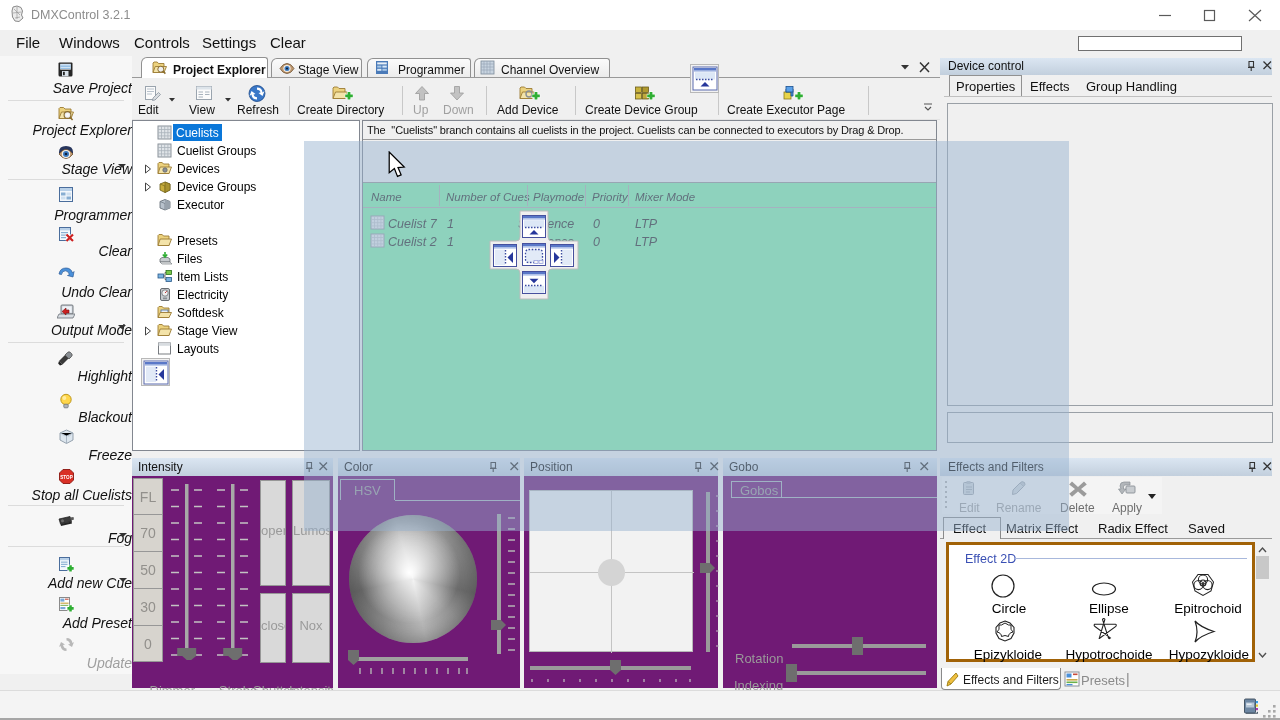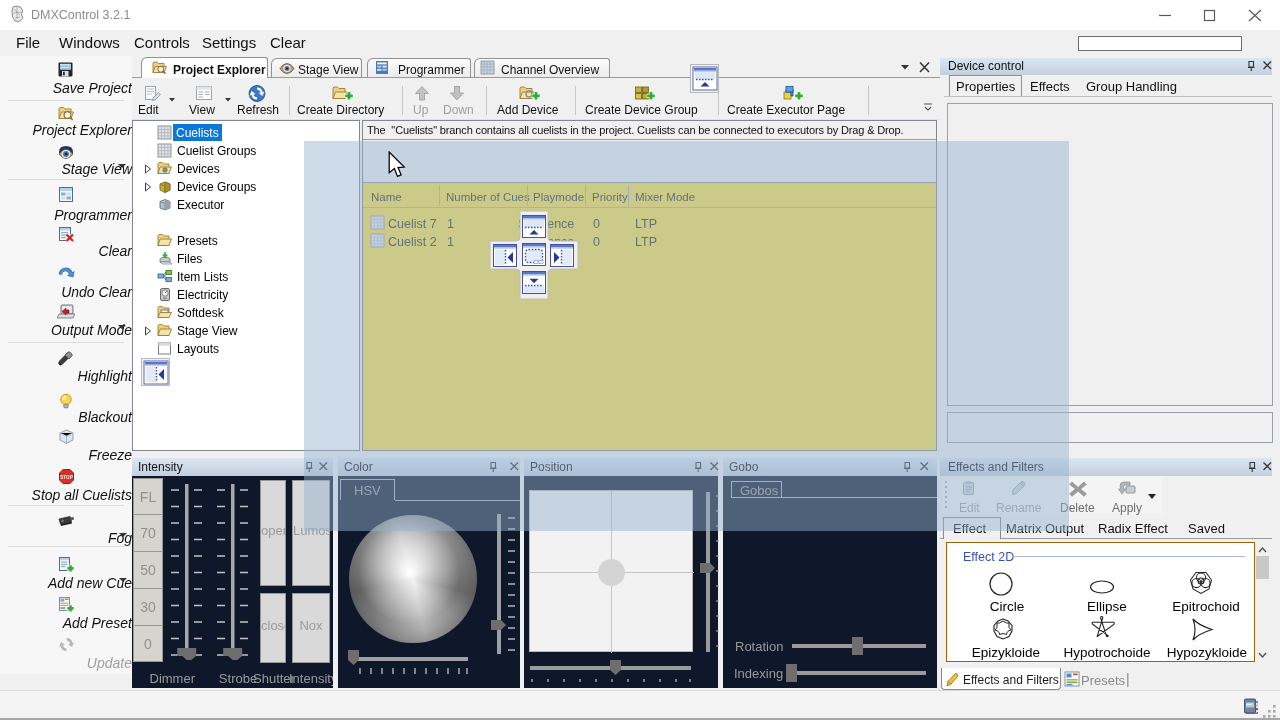--- a/index.html
+++ b/index.html
@@ -32,32 +32,32 @@
   .tb-lbl.dis { color:#a0a0a0; }
   .tb-sep { position:absolute; top:4px; width:1px; height:29px; background:#c8c8c8; }
   
   #treepanel { left:132px; top:120px; width:228px; height:331px; background:#fff; border:1px solid #828790; }
   .tree-row { position:absolute; left:0; width:226px; height:18px; font-size:12px; color:#000; }
   .tree-row .txt { position:absolute; left:44px; top:2px; }
   .tree-sel { position:absolute; left:40px; top:0px; height:17px; background:#0a77d9; color:#fff; font-size:12px; padding:2px 3px 0 3px; }
   
   #docpanel { left:362px; top:120px; width:575px; height:331px; background:#f0f0f0; border:1px solid #828790; }
   #infobar { position:absolute; left:0px; top:0px; width:573px; height:19px; background:#f0f0f0; border-bottom:1px solid #9a9a9a; font-size:11px; letter-spacing:-0.14px; color:#111; white-space:nowrap; overflow:hidden; }
-  #cuetable { position:absolute; left:0px; top:61px; width:573px; height:268px; background:#fde047; border-top:1px solid #9a9a9a; }
+  #cuetable { position:absolute; left:0px; top:61px; width:573px; height:268px; background:#86efac; border-top:1px solid #9a9a9a;font-style:italic; }
   .th { position:absolute; top:8px; font-size:11.5px; color:#333; }
   .thsep { position:absolute; top:2px; width:1px; height:21px; background:#b3b3b3; }
   .tcell { position:absolute; font-size:12.5px; color:#333; }
   
-  .panel { position:absolute; background:#0f172a; }
+  .panel { position:absolute; background:#701a75; }
   .ptitle { position:absolute; left:0; top:0; width:100%; height:18px; background:linear-gradient(#dbe6f2,#c2cfdd); font-size:12px; color:#111; }
   .ptitle .t { position:absolute; left:6px; top:2px; }
   .pin-ico, .x-ico { position:absolute; top:3px; }
   .gbox-lbl { position:absolute; font-size:13px; color:#9a9a9a; }
   .btn { position:absolute; background:#d9d9d9; border:1px solid #979797; color:#9a9a9a; overflow:hidden; text-align:center; }
-  .lbl-gray { position:absolute; font-size:13px; color:#9a9a9a; }
+  .lbl-gray { position:absolute; font-size:13px; color:#9a9a9a;margin-top:12px; }
   
   #devctl { left:940px; top:56px; width:332px; height:395px; background:#f0f0f0; }
   #effpanel { left:940px; top:455px; width:332px; height:236px; background:#f0f0f0; }
   .vtab { position:absolute; font-size:13px; color:#111; z-index:3; }
   
   #statusbar { left:0; top:690px; width:1280px; height:30px; background:#f4f4f4; border-top:1px solid #dcdcdc; border-bottom:2px solid #a6a6a6; }
   
   #dockoverlay { left:304px; top:141px; width:765px; height:390px; background:rgba(150,178,207,0.48); z-index:20; }
   .dockind { z-index:30; }
   #cursor { z-index:40; }
@@ -702,26 +702,26 @@
     <path d="M2 6 Q2 2 6 2 L12 2 L12 5 L7 5 Q5.5 5 5.5 7 L5.5 9 L8 9 L4 14 L0.5 9 L3 9 Z" fill="#b2b6ba" stroke="#8a9096" stroke-width="0.7"></path>
     <rect x="8" y="6" width="9" height="7" rx="1" fill="#c8ccd0" stroke="#8a9096" stroke-width="0.9"></rect>
   </svg>
   <div class="tb-lbl" style="left:172px;top:46px;position:absolute;color:#6e6e6e">Apply</div>
   <svg class="abs" style="left:207px;top:38px" width="10" height="7" viewBox="0 0 10 7">
       <path d="M1 1 L9 1 L5 6 Z" fill="#222"></path>
     </svg>
 
   <div class="abs" style="left:3px;top:62px;width:58px;height:22px;background:#f0f0f0;border:1px solid #8a8a8a;border-bottom:none;z-index:2"></div>
   <div class="vtab" style="left:13px;top:66px">Effect</div>
-  <div class="vtab" style="left:66px;top:66px">Matrix Output</div>
+  <div class="vtab" style="left:66px;top:66px">Matrix Effect</div>
   <div class="vtab" style="left:158px;top:66px">Radix Effect</div>
   <div class="vtab" style="left:248px;top:66px">Saved</div>
   <div class="abs" style="left:0px;top:83px;width:332px;height:1px;background:#9a9a9a"></div>
 
-  <div class="abs" style="left:6px;top:87px;width:309px;height:120px;background:#fff;border:1px solid #a16207">
+  <div class="abs" style="left:6px;top:87px;width:309px;height:120px;background:#fff;border:3px solid #a16207">
     <div class="abs" style="left:16px;top:7px;font-size:12.5px;color:#3a50b4">Effect 2D</div>
     <div class="abs" style="left:66px;top:13px;width:232px;height:1px;background:#a8b8dc"></div>
     <svg class="abs" style="left:41px;top:28px" width="26" height="26" viewBox="0 0 26 26">
         <circle cx="13" cy="13" r="11" fill="none" stroke="#222" stroke-width="1.2"></circle>
       </svg>
     <svg class="abs" style="left:142px;top:36px" width="26" height="16" viewBox="0 0 26 16">
         <ellipse cx="13" cy="8" rx="11.5" ry="6" fill="none" stroke="#222" stroke-width="1.2"></ellipse>
       </svg>
     <svg class="abs" style="left:240px;top:26px" width="28" height="28" viewBox="0 0 28 28">
       <g fill="none" stroke="#222" stroke-width="1.05">

